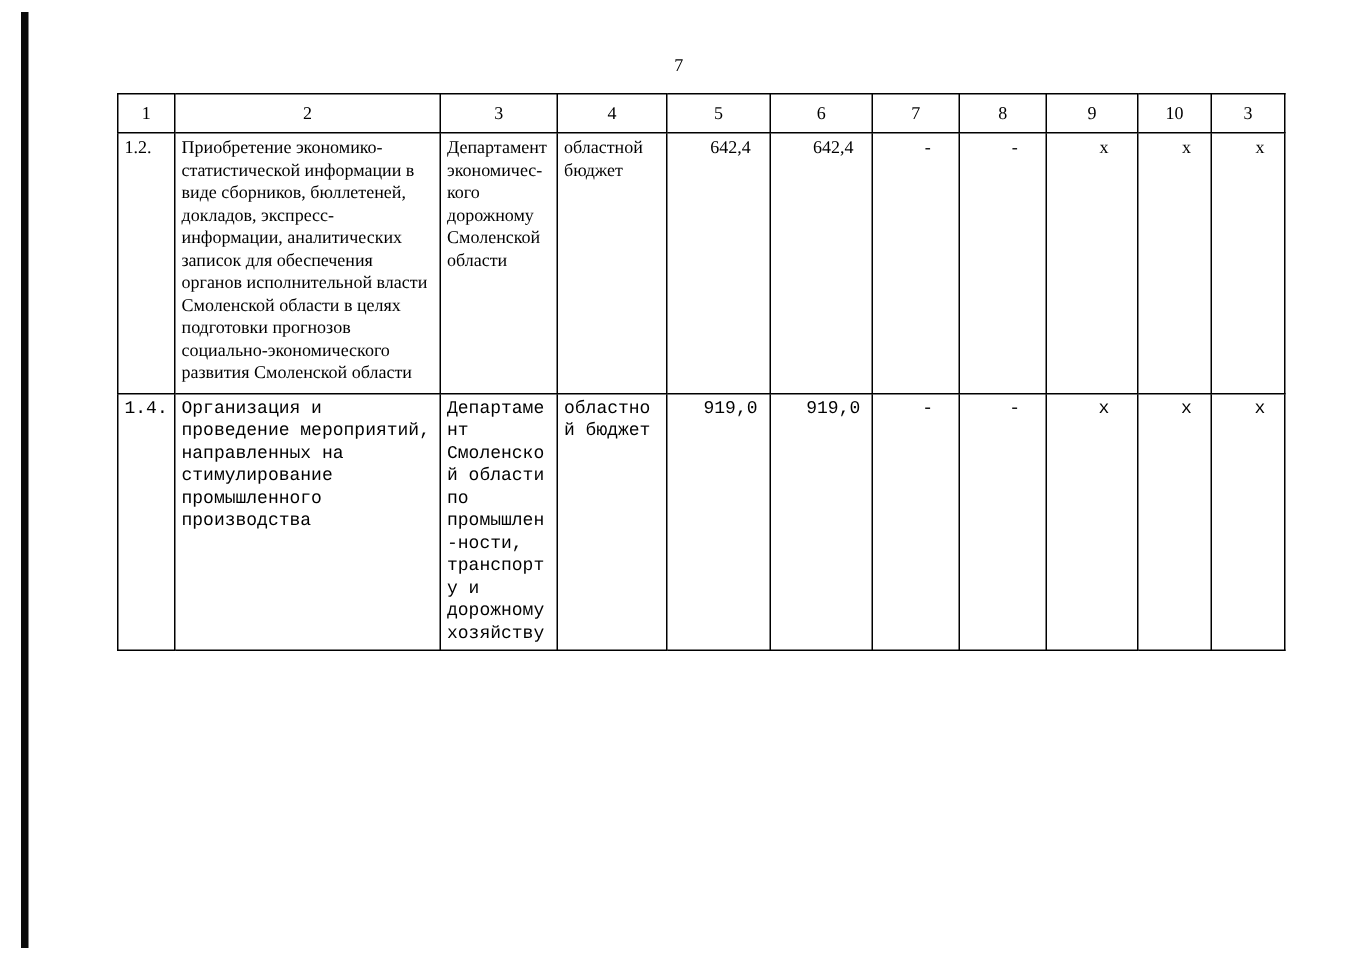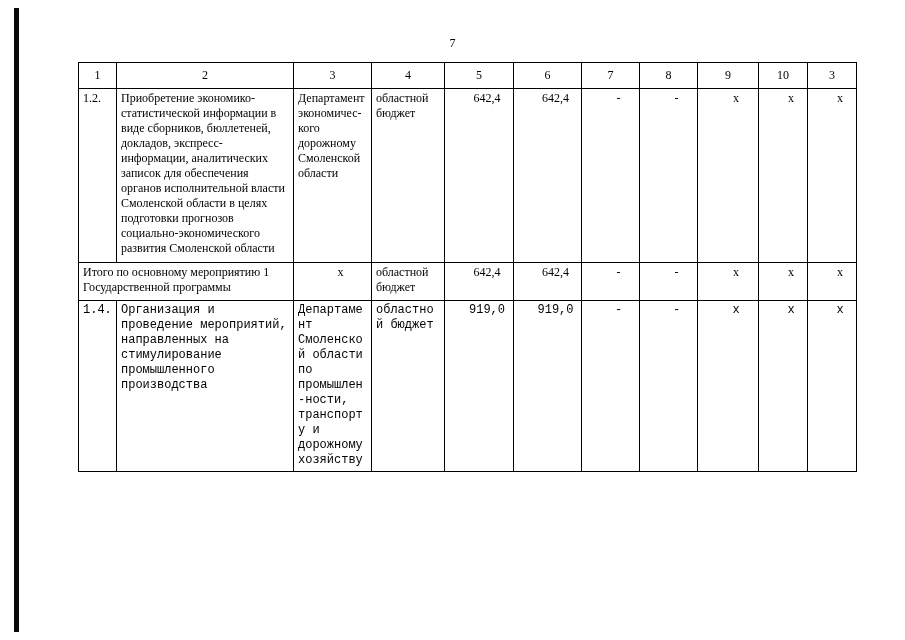--- a/index.html
+++ b/index.html
@@ -99,32 +99,20 @@
     <td>областной бюджет</td>
     <td class="center">642,4</td>
     <td class="center">642,4</td>
     <td class="center">-</td>
     <td class="center">-</td>
     <td class="center">х</td>
     <td class="center">х</td>
     <td class="center">х</td>
   </tr>
 
-  <tr style="height:38px;">
-    <td colspan="2">Итого по основному мероприятию 1 Государственной программы</td>
-    <td class="center">х</td>
-    <td>областной бюджет</td>
-    <td class="center">642,4</td>
-    <td class="center">642,4</td>
-    <td class="center">-</td>
-    <td class="center">-</td>
-    <td class="center">х</td>
-    <td class="center">х</td>
-    <td class="center">х</td>
-  </tr>
 
 
 
   <tr style="height:132px;font-family:Liberation Mono, monospace;">
     <td>1.4.</td>
     <td>Организация и проведение мероприятий, направленных на стимулирование промышленного производства</td>
     <td>Департамент Смоленской области по промышлен-ности, транспорту и дорожному хозяйству</td>
     <td>областной бюджет</td>
     <td class="center">919,0</td>
     <td class="center">919,0</td>

